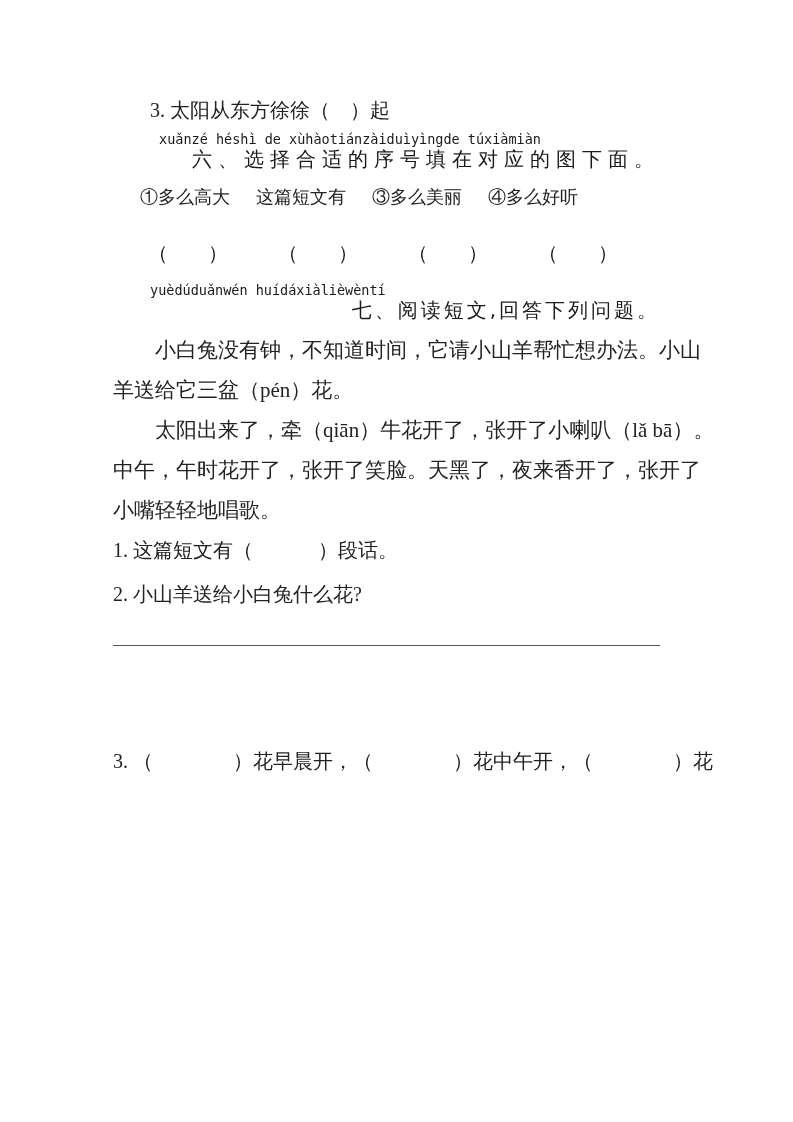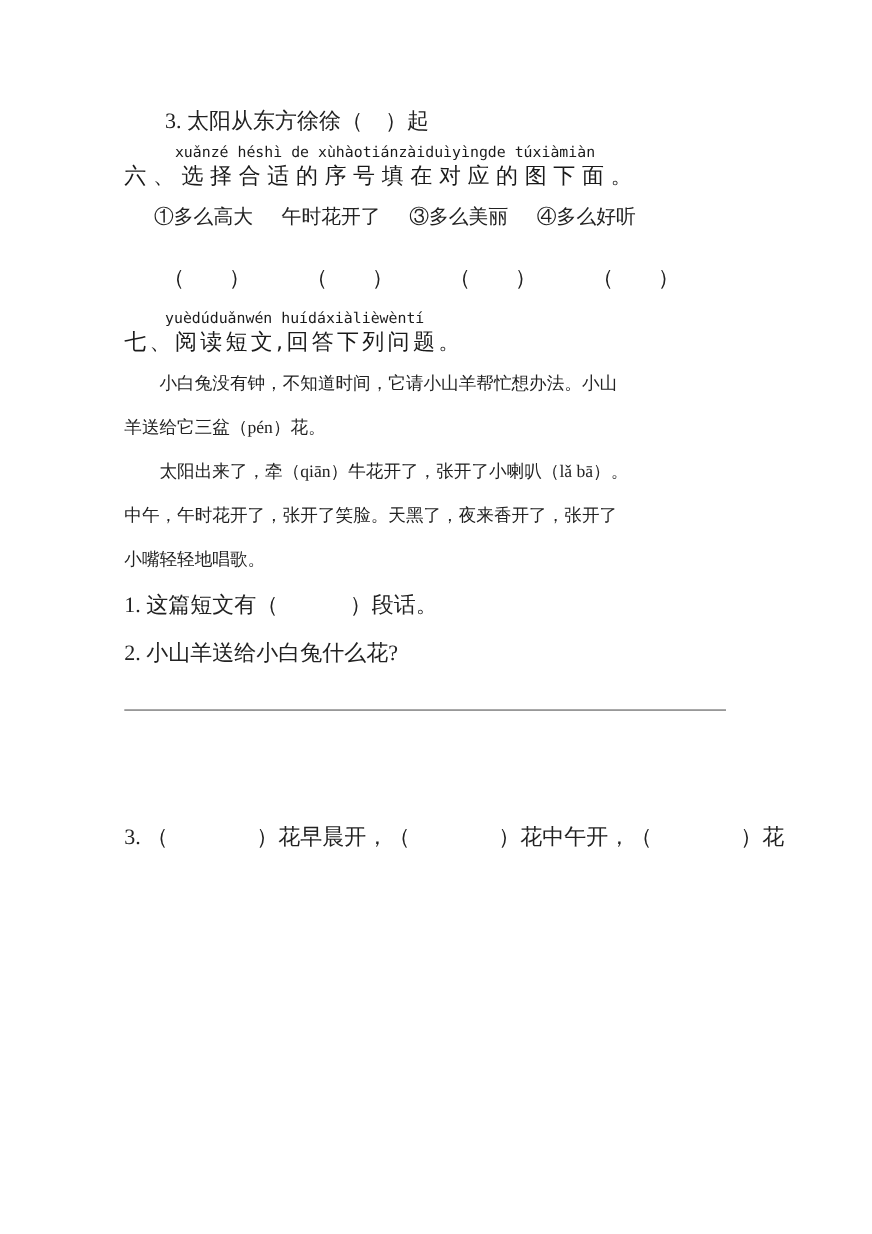--- a/index.html
+++ b/index.html
@@ -28,20 +28,21 @@
     color:#1a1a1a;
     white-space:pre;
   }
   .pinyin.p6 { margin-top:8px; margin-left:46px; }
   .pinyin.p7 { margin-top:16px; margin-left:37px; }
   .sec-heading {
     font-family:"DejaVu Sans","Liberation Sans",sans-serif;
     font-size:20px; line-height:24px;
     color:#1a1a1a;
     white-space:pre;
+    text-align:right;
   }
   .sec-heading.h6 { letter-spacing:6px; }
   .sec-heading.h7 { letter-spacing:3px; }
   .options {
     display:flex; gap:26px;
     margin:13px 0 0 27px;
     font-size:18px; line-height:26px;
   }
   .blank-row {
     display:flex; gap:50px;
@@ -50,21 +51,21 @@
     white-space:pre;
   }
   .passage-title {
     text-align:center;
     font-size:20px; line-height:24px;
     margin-top:10px;
     white-space:pre;
   }
   .passage { margin-top:8px; }
   .para-line {
-    font-size:16px; line-height:40px;
+    font-size:21px; line-height:40px;
     white-space:pre;
   }
   .para-line.indent { text-indent:2em; }
   .question {
     font-size:20px; line-height:40px;
     white-space:pre;
   }
   .q-gap { margin-top:4px; }
   .answer-line {
     height:0;
@@ -88,21 +89,21 @@
 <div class="page">
   <div class="content">
 
     <div class="fill-item">3. 太阳从东方徐徐（　）起</div>
 
     <div>
       <div class="pinyin p6">xuǎnzé héshì de xùhàotiánzàiduìyìngde túxiàmiàn</div>
       <div class="sec-heading h6">六、选择合适的序号填在对应的图下面。</div>
       <div class="options">
         <span>①多么高大</span>
-        <span>午时花开了</span>
+        <span>这篇短文有</span>
         <span>③多么美丽</span>
         <span>④多么好听</span>
       </div>
       <div class="blank-row">
         <span>（　　）</span>
         <span>（　　）</span>
         <span>（　　）</span>
         <span>（　　）</span>
       </div>
     </div>

